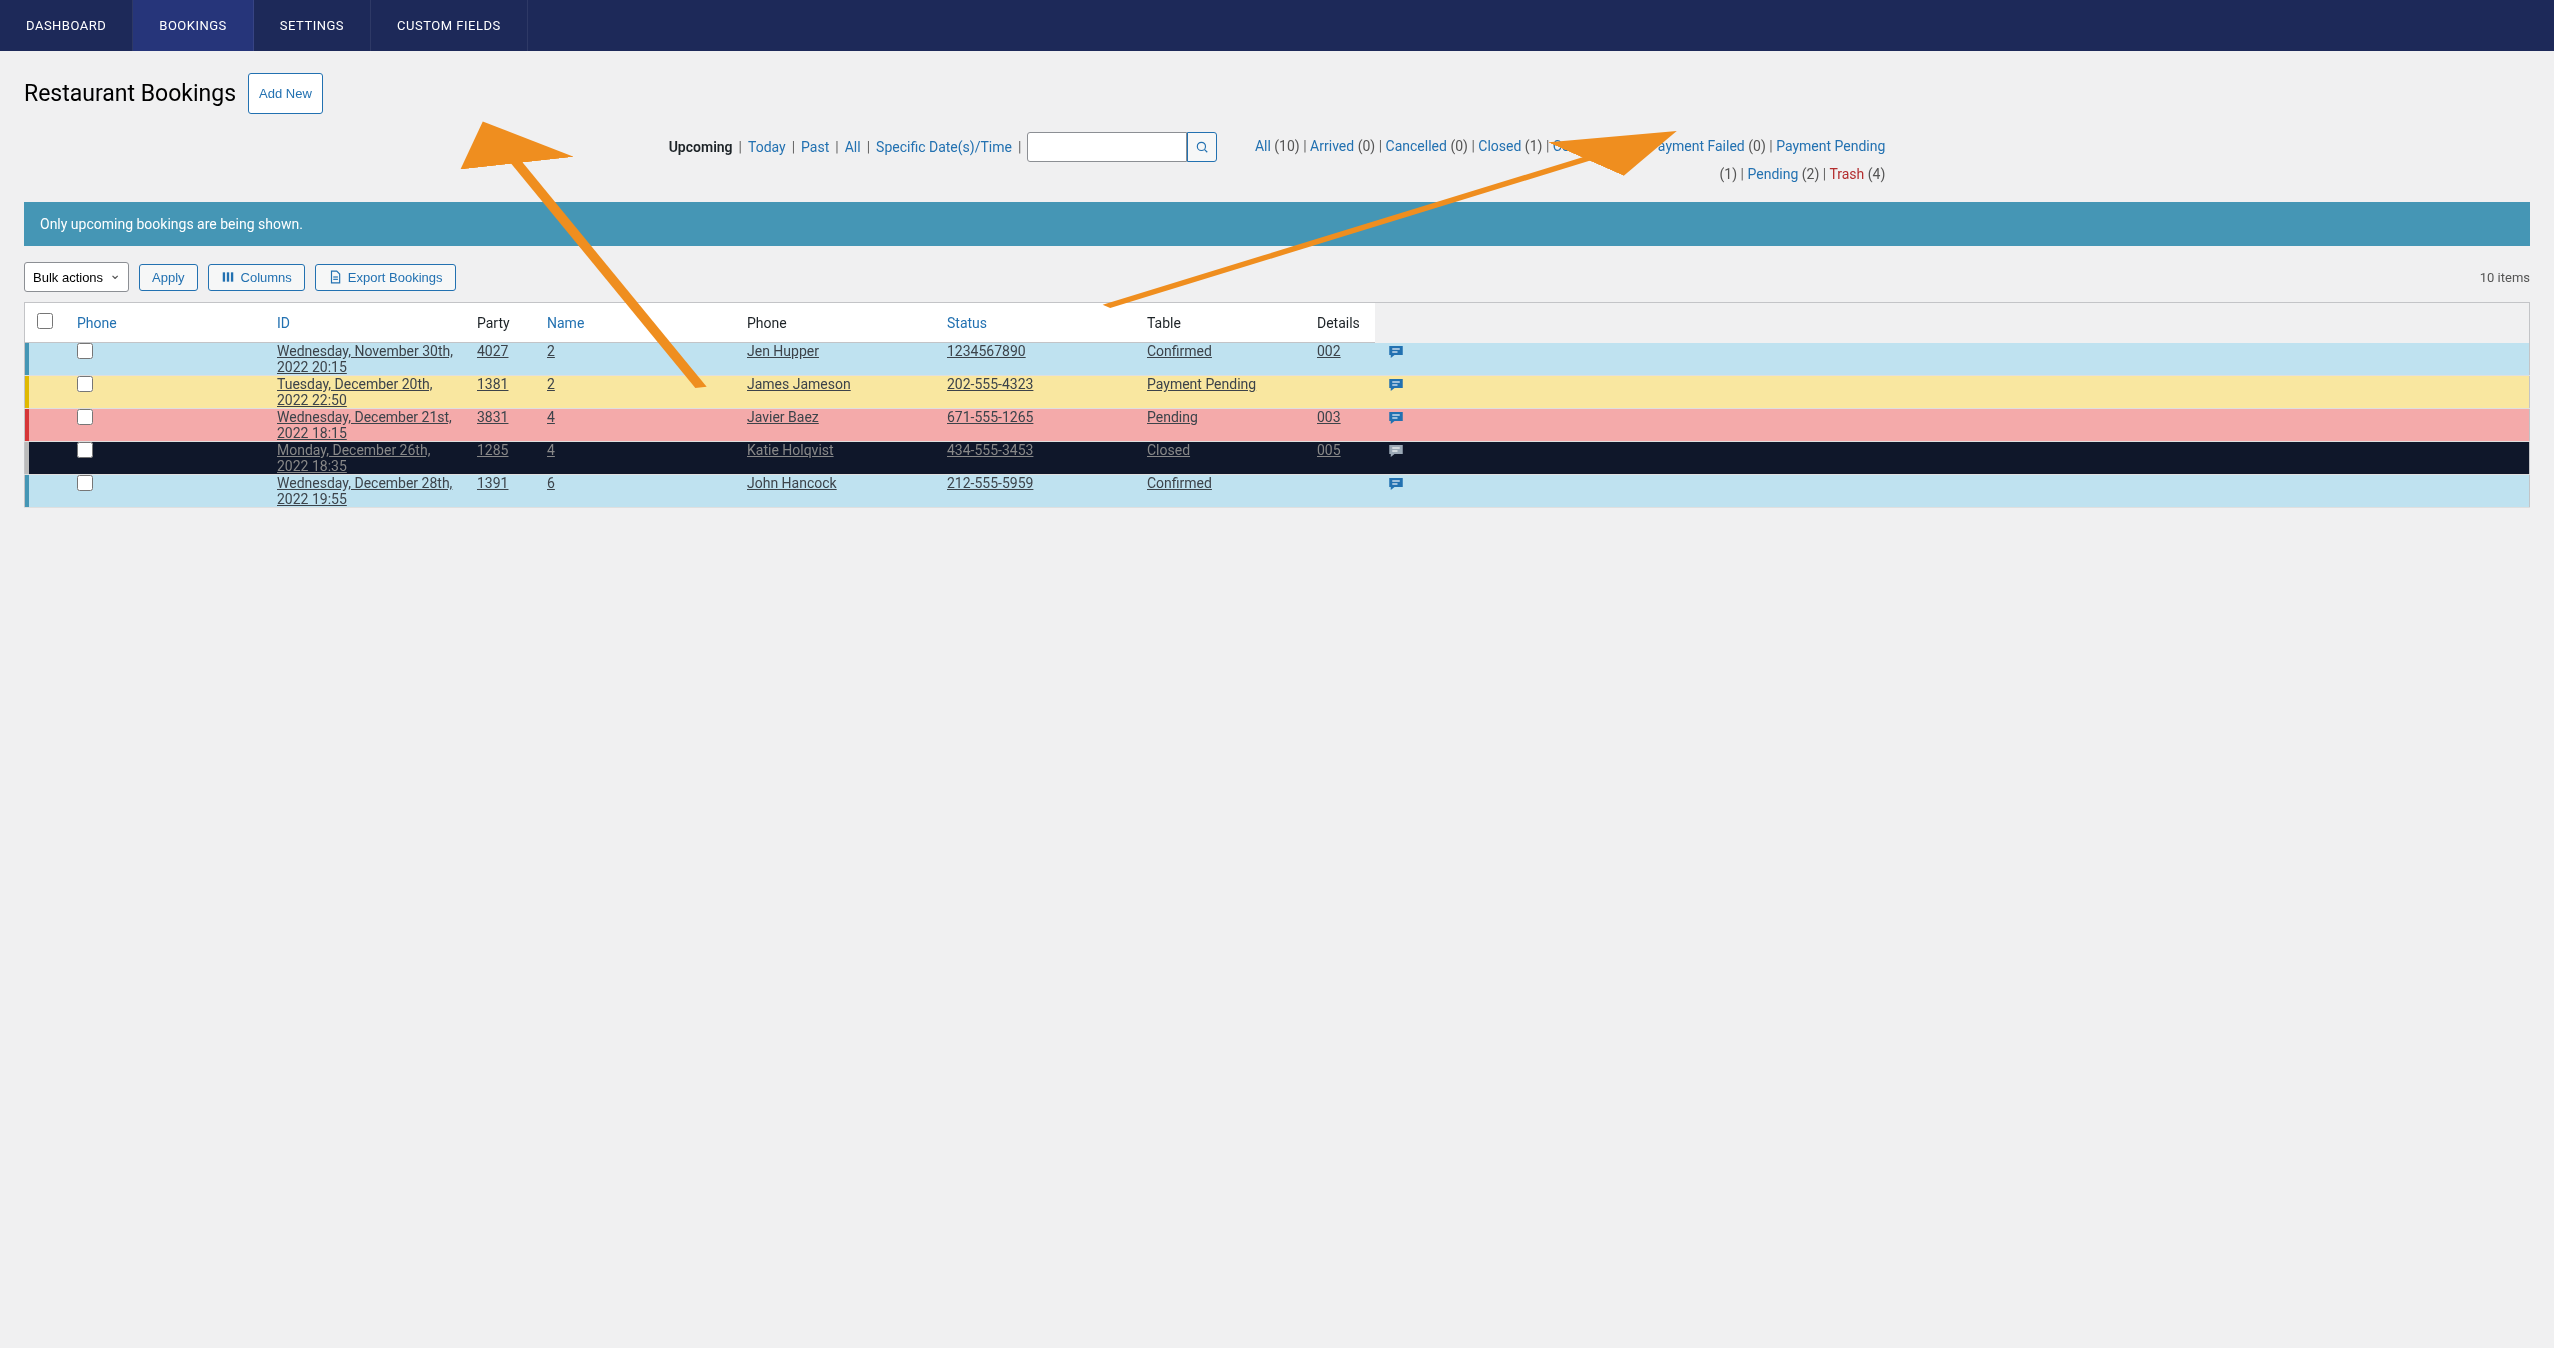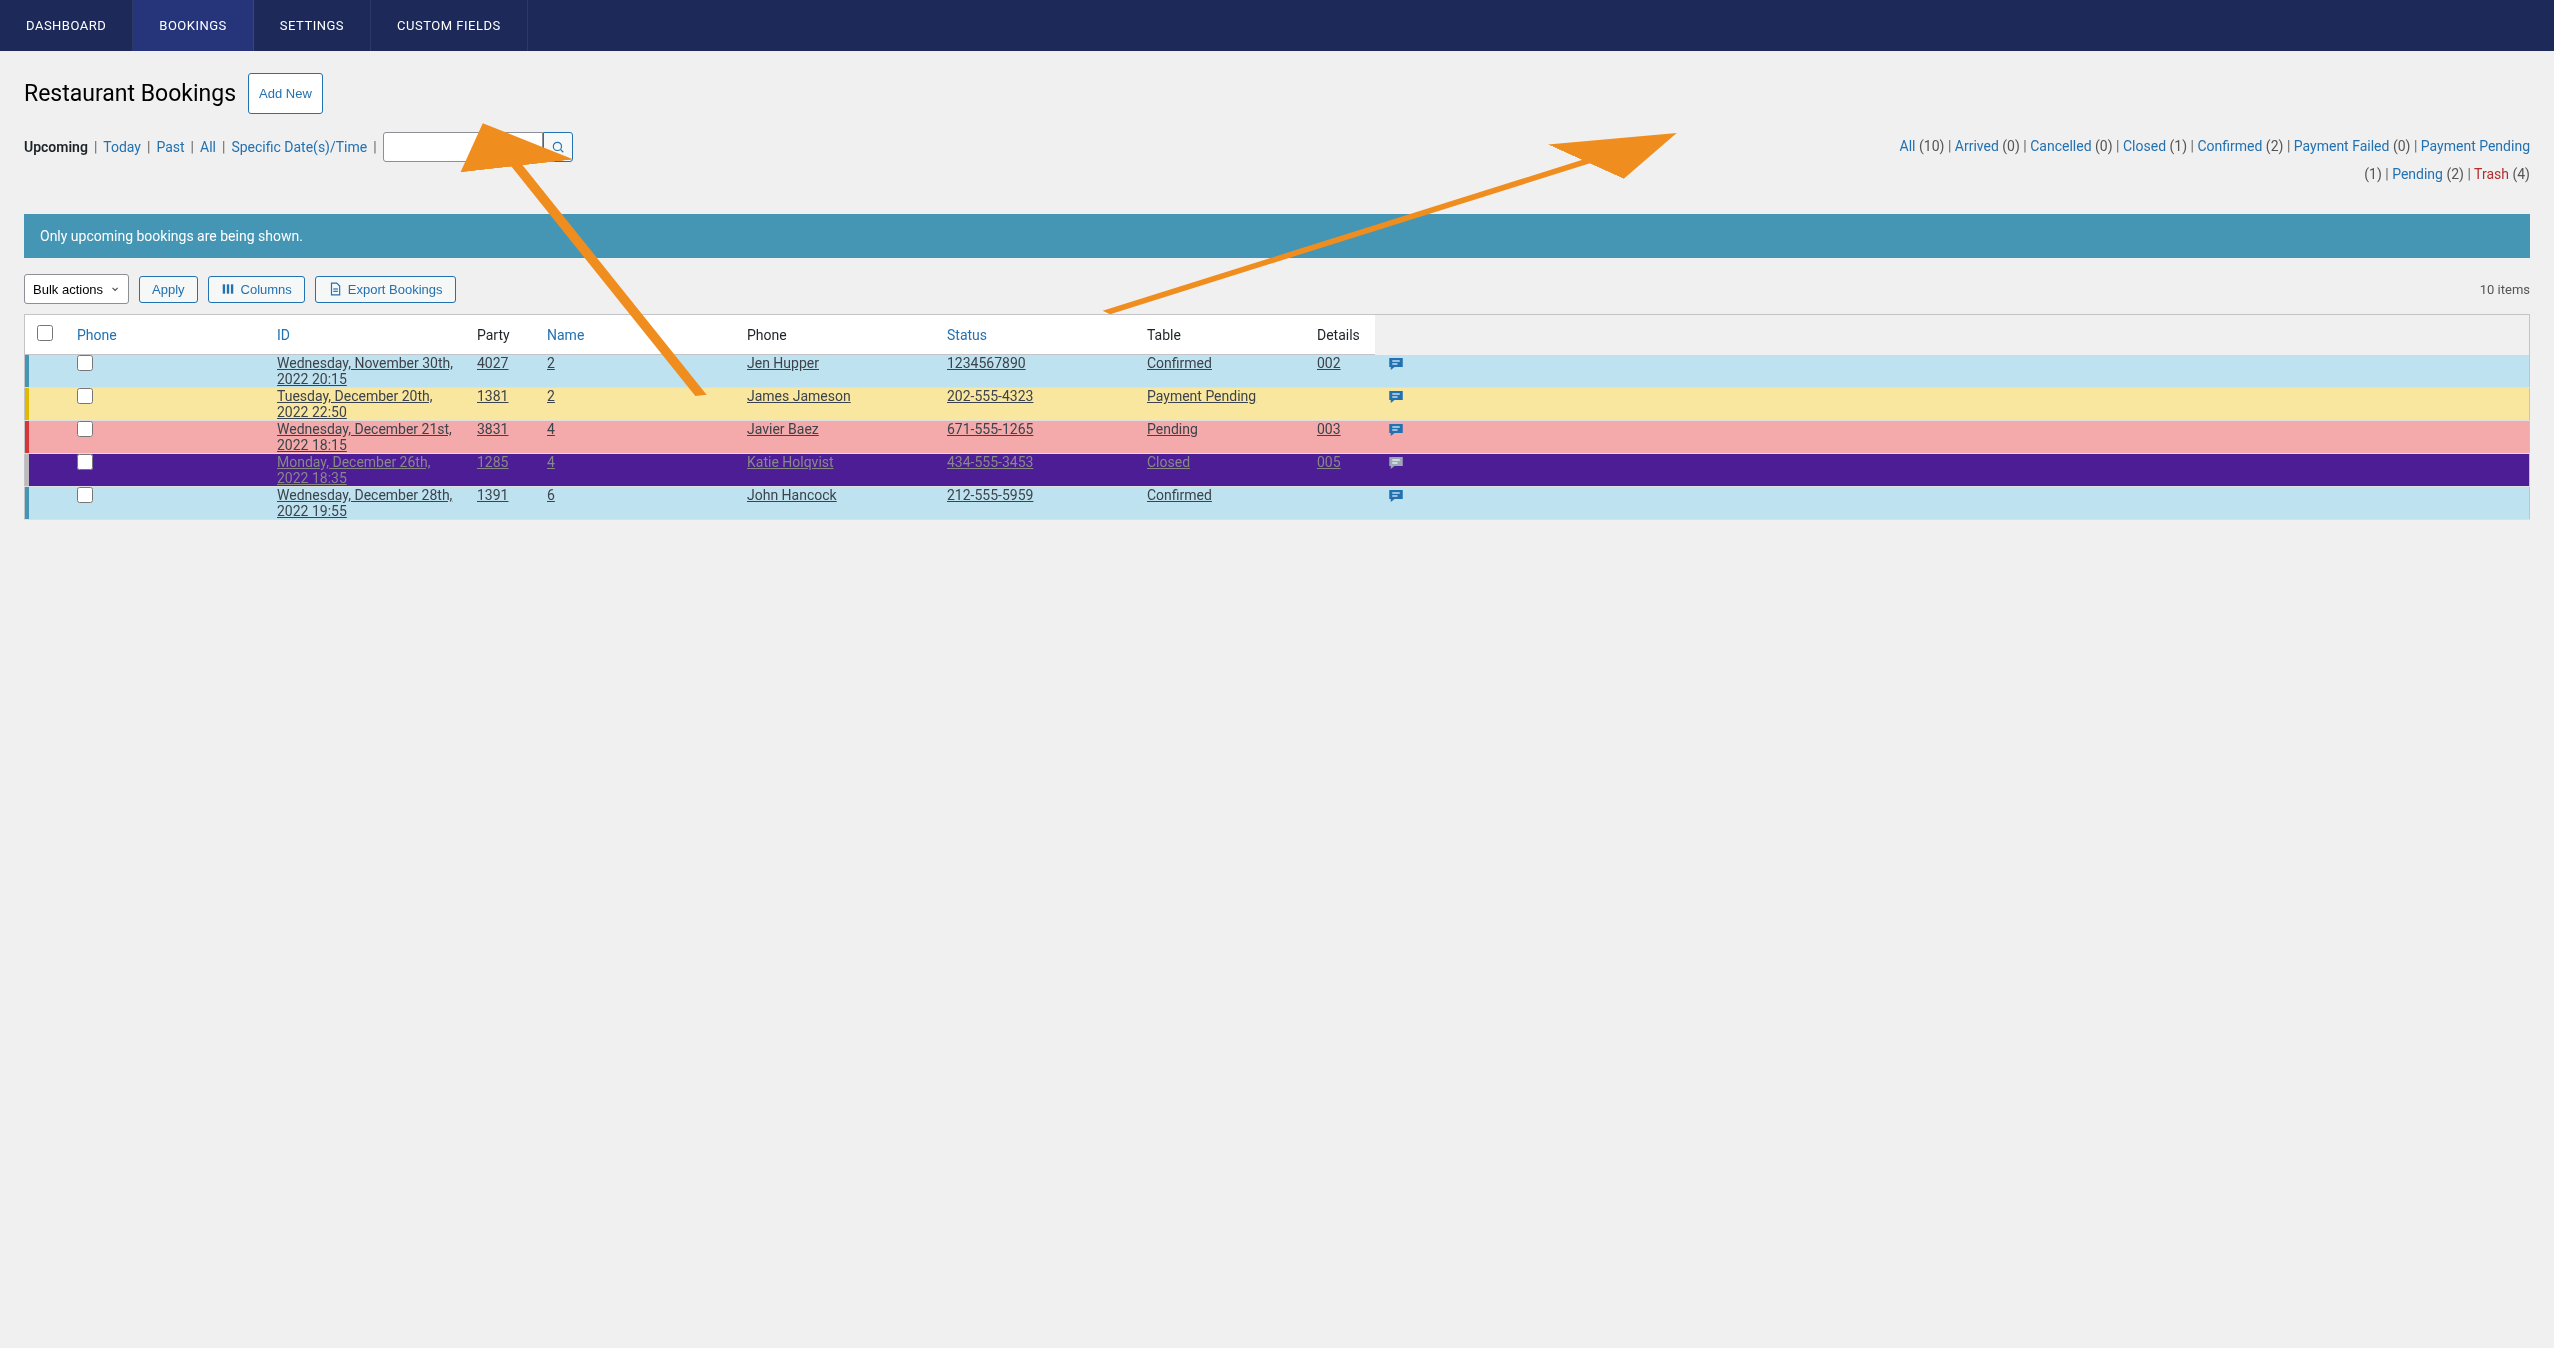--- a/index.html
+++ b/index.html
@@ -12,21 +12,21 @@
   
   
   .wrap { padding: 12px 24px 40px; }
   
   
   .title-row { display: flex; align-items: center; gap: 12px; margin: 10px 0 18px; }
   .title-row h1 { font-size: 23px; font-weight: 400; color: #000000; }
   .btn-outline { border: 1px solid #2271b1; color: #2271b1; background: #fff; padding: 12px 10px; font-size: 13px; border-radius: 3px; cursor: pointer; }
   
   
-  .filterbar { display: flex; justify-content: space-between; align-items: flex-start; margin-bottom: 26px; flex-wrap: wrap; gap: 18px;}
+  .filterbar { display: flex; justify-content: center; align-items: flex-start; margin-bottom: 14px; flex-wrap: wrap; gap: 18px;}
   .filter-left { display: flex; align-items: center; gap: 6px; flex-wrap: wrap; font-size: 14px;}
   .filter-left strong { font-weight: 600; color: #1d2327; }
   .filter-left a, .status-links a { color: #2271b1; text-decoration: none; }
   .filter-left .sep, .status-links .sep { color: #666; }
   .search-wrap { display: inline-flex; }
   .search-wrap input { border: 1px solid #8c8f94; border-radius: 3px 0 0 3px; padding: 4px 8px; font-size: 14px; width: 160px; height: 30px;}
   .search-wrap button { border: 1px solid #2271b1; border-radius: 0 3px 3px 0; background: #f6f7f7; color: #2271b1; width: 30px; height: 30px; cursor: pointer; display:flex; align-items:center; justify-content:center;}
   
   .status-links { text-align: right; font-size: 14px; line-height: 2; max-width: 650px;}
   .status-links .cnt { color: #555; }
@@ -51,21 +51,21 @@
   table.bookings tbody tr td { padding: 0 12px; vertical-align: top; font-size: 14px; text-decoration: underline; }
   table.bookings tbody tr { border-bottom: 1px solid #dfdfdf; position: relative; }
   table.bookings tbody tr::before { content:""; position:absolute; left:0; top:0; bottom:0; width:4px; }
   
   tr.status-confirmed { background: #bfe2f0; }
   tr.status-confirmed::before { background: #4596b5; }
   tr.status-payment-pending { background: #f9e7a0; }
   tr.status-payment-pending::before { background: #e0b900; }
   tr.status-pending { background: #f4aaaa; }
   tr.status-pending::before { background: #d63638; }
-  tr.status-closed { background: #4c1d95; color: #777; }
+  tr.status-closed { background: #0f172a; color: #777; }
   tr.status-closed::before { background: #bbb; }
   tr.status-closed td { color: #888; }
   
   .col-check { width: 38px; }
   .col-date { width: 200px; }
   .col-id { width: 200px; }
   .col-party { width: 70px; }
   .col-name { width: 200px;}
   .col-phone { width: 200px;}
   .col-status { width: 200px;}

